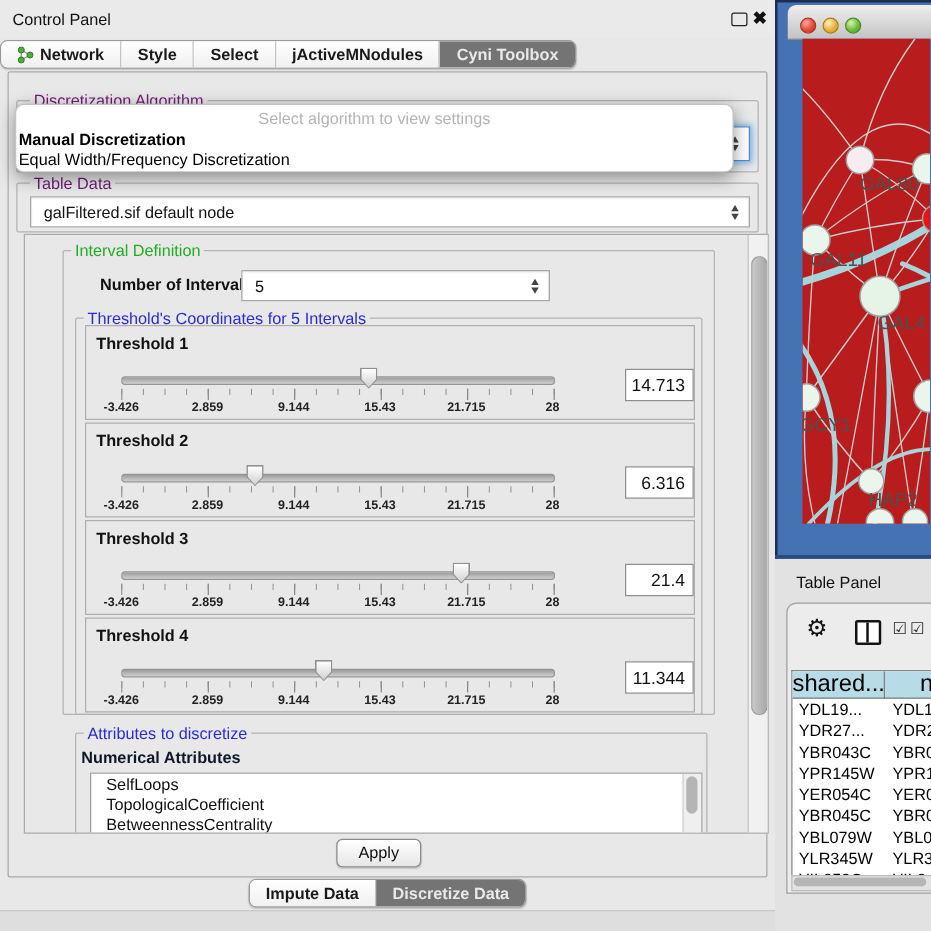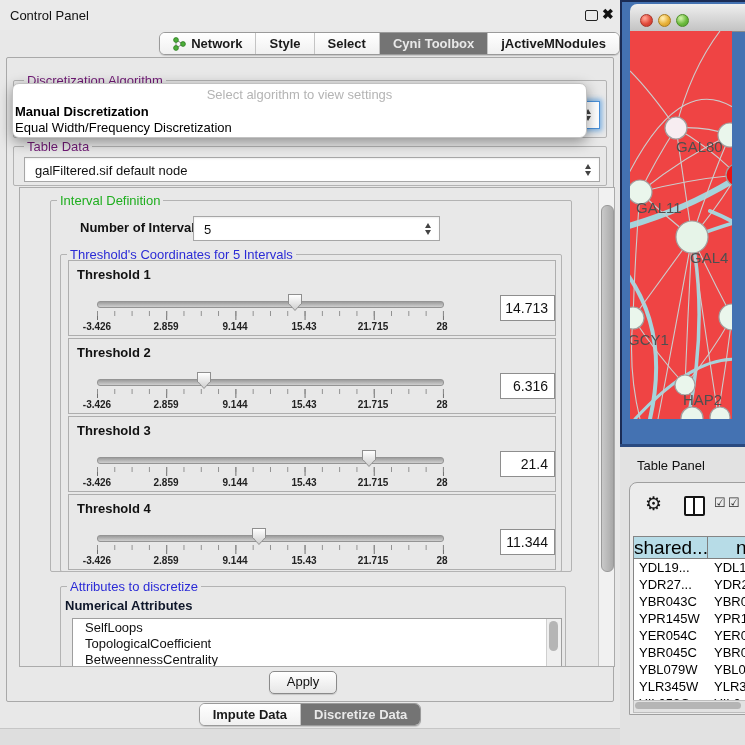--- a/index.html
+++ b/index.html
@@ -4,21 +4,21 @@
 <style>
   html,body{margin:0;padding:0;}
   body{width:745px;height:745px;overflow:hidden;font-family:"Liberation Sans",sans-serif;background:#e3e3e3;}
   #app{position:relative;width:745px;height:745px;overflow:hidden;}
   
   #left-panel{position:absolute;left:0;top:0;width:620px;height:745px;background:#e8e8e8;}
   .titlebar{position:absolute;left:0;top:0;width:620px;height:30px;background:#eaeaea;}
   .titlebar .title{position:absolute;left:10px;top:8px;font-size:13px;color:#111;}
   .float-icon{position:absolute;left:585px;top:10px;width:11px;height:9px;border:1.5px solid #222;border-radius:2px;cursor:pointer;}
   .close-icon{position:absolute;left:602px;top:6px;font-size:14px;font-weight:bold;color:#111;cursor:pointer;}
-  .top-tabs{position:absolute;left:0;top:32px;width:620px;display:flex;justify-content:flex-end;}
+  .top-tabs{position:absolute;left:0;top:32px;width:620px;display:flex;justify-content:flex-start;}
   .tabgroup{display:flex;border:1px solid #9a9a9a;border-radius:6px;overflow:hidden;background:#fdfdfd;box-shadow:0 1px 1px rgba(0,0,0,.15);}
   .tab{padding:3px 13px;font-size:13px;font-weight:bold;color:#1a1a1a;background:linear-gradient(#ffffff,#f0f0f0);border-left:1px solid #c4c4c4;cursor:pointer;display:flex;align-items:center;gap:5px;}
   .tab:first-child{border-left:none;}
   .tab.selected{background:#747474;color:#e9e9e9;}
   .net-icon{display:inline-block;width:13px;height:14px;position:relative;}
   .net-icon svg{display:block;}
   .main-box{position:absolute;left:6px;top:57px;width:606px;height:643px;border:1px solid #a9a9a9;border-radius:2px;background:#e8e8e8;}
   
   .grp{position:absolute;border:1px solid #b3b3b3;border-radius:2px;}
   .gt{position:absolute;font-size:13px;background:#e8e8e8;padding:0 3px;white-space:nowrap;}
@@ -65,21 +65,21 @@
   #right-side{position:absolute;left:620px;top:0;width:125px;height:745px;background:#e2e2e2;}
   .net-frame{position:absolute;left:0;top:0;width:125px;height:447px;background:#4472b2;}
   .net-frame .navy{position:absolute;left:0;top:0;width:2px;height:447px;background:#1b2c55;}
   .net-frame .navy-top{position:absolute;left:0;top:0;width:125px;height:2px;background:#1b2c55;}
   .net-frame .navy-bot{position:absolute;left:0;top:444px;width:125px;height:3px;background:#2a4a80;}
   .net-titlebar{position:absolute;left:10px;top:4px;width:115px;height:27px;background:linear-gradient(#efefef,#c3c3c3);border-bottom:1px solid #8a8a8a;border-top-left-radius:7px;}
   .tl{position:absolute;top:10px;width:13px;height:13px;border-radius:50%;cursor:pointer;}
   .tl.red{left:10px;background:radial-gradient(circle at 35% 30%,#ff9d8d 8%,#e04a3c 55%,#c03428);border:1px solid #a8362b;box-sizing:border-box;}
   .tl.yellow{left:28px;background:radial-gradient(circle at 35% 30%,#ffe9a8 8%,#e8b23a 55%,#cf9420);border:1px solid #aa7d1e;box-sizing:border-box;}
   .tl.green{left:46px;background:radial-gradient(circle at 35% 30%,#c8eda0 8%,#6cbb3c 55%,#4f9c2c);border:1px solid #4c8c28;box-sizing:border-box;}
-  .net-canvas{position:absolute;left:10px;top:31px;width:102px;height:388px;background:#ef4444;overflow:hidden;}
+  .net-canvas{position:absolute;left:22px;top:31px;width:102px;height:388px;background:#b91c1c;overflow:hidden;}
   .tp-title{position:absolute;left:17px;top:458px;font-size:13px;color:#111;}
   .tp-box{position:absolute;left:9px;top:482px;width:116px;height:231px;background:#ececec;border:1px solid #9f9f9f;border-top-left-radius:8px;}
   .gear{position:absolute;left:15px;top:11px;font-size:19px;color:#141414;line-height:19px;cursor:pointer;}
   .col-icon{position:absolute;left:54px;top:13px;width:17px;height:16px;border:2px solid #141414;border-radius:2px;background:#fff;cursor:pointer;}
   .col-icon .div{position:absolute;left:7px;top:0;width:2px;height:16px;background:#141414;}
   .chk{position:absolute;top:13px;font-size:13px;color:#2a2a2a;cursor:pointer;line-height:13px;}
   .grid{position:absolute;left:3px;top:53px;width:200px;height:165px;border-left:1px solid #858585;border-top:1px solid #858585;background:#fff;overflow:hidden;}
   .hrow{display:flex;height:22px;}
   .hcell{box-sizing:border-box;background:#b7dce7;border-right:1px solid #7f7f7f;border-bottom:1px solid #7f7f7f;font-size:19px;color:#000;line-height:21px;cursor:pointer;}
   .hcell.c1{width:74px;text-align:right;padding-right:5px;}
@@ -118,25 +118,25 @@
             </svg>
           </span>
           <span>Network</span>
         </div>
         <div class="tab">
             <span>Style</span>
           </div>
         <div class="tab">
             <span>Select</span>
           </div>
+        <div class="tab">
+            <span>jActiveMNodules</span>
+          </div>
         <div class="tab selected">
             <span>Cyni Toolbox</span>
-          </div>
-        <div class="tab">
-            <span>jActiveMNodules</span>
           </div>
       </div>
     </div>
 
     <div class="main-box">
 
       <div class="grp" style="left:6px;top:22px;width:592px;height:56px;">
         <span class="gt black" style="left:10px;top:-8px;">Discretization Algorithm</span>
         <div class="combo focused" style="left:10px;top:20px;width:574px;height:26px;">
           <div class="stepper">

